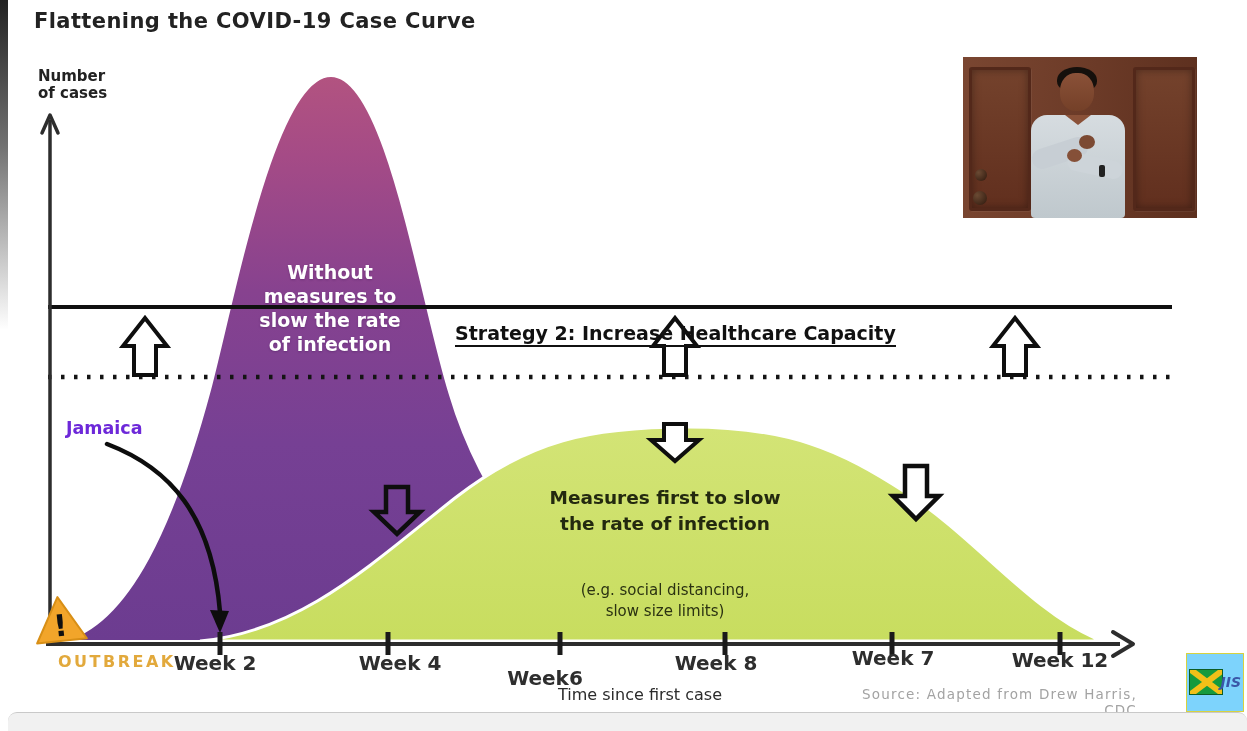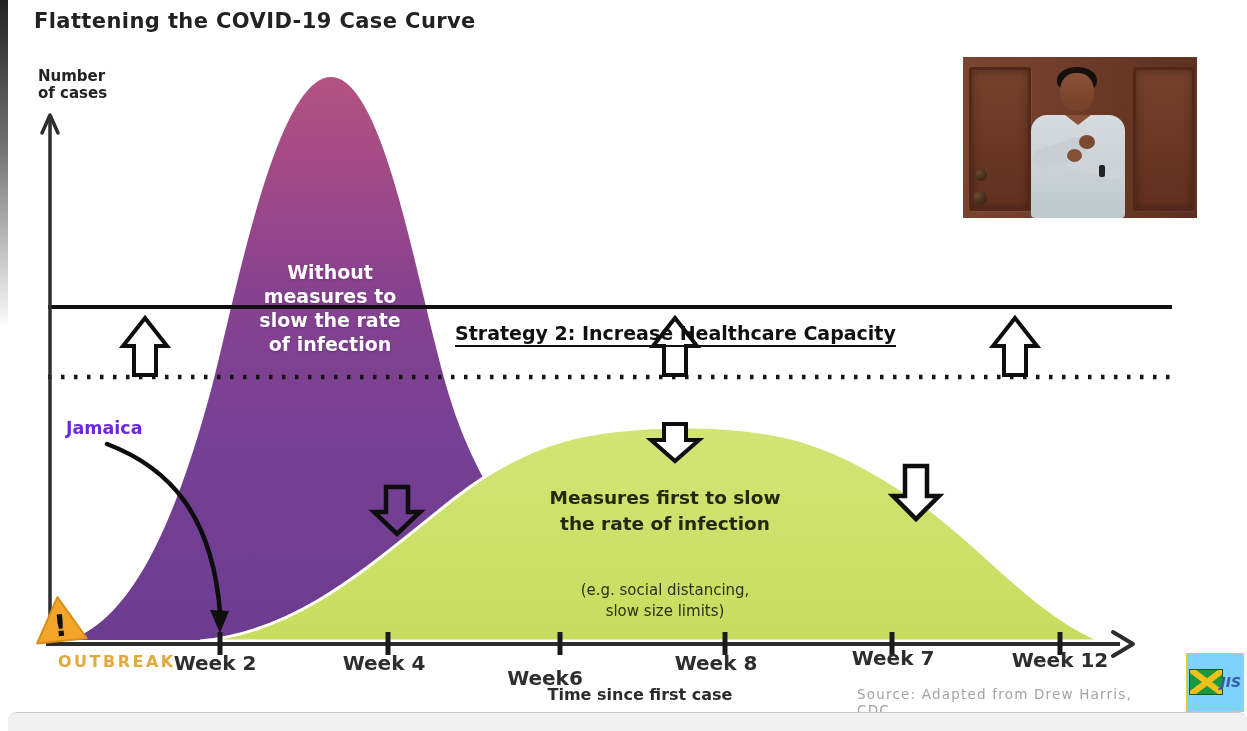--- a/index.html
+++ b/index.html
@@ -17,22 +17,22 @@
   .s1{left:467px;top:391px;}
   .purple-label{left:235px;top:260px;width:190px;text-align:center;color:#fff;
                 font-size:19px;font-weight:bold;line-height:24px;text-shadow:0 1px 2px rgba(60,20,80,.35);}
   .green-label{left:515px;top:485px;width:300px;text-align:center;color:#23290f;
                font-size:18.5px;font-weight:bold;line-height:26px;}
   .green-sub{left:535px;top:540px;width:260px;text-align:center;color:#2b3212;
              font-size:15px;font-weight:normal;line-height:21px;margin-top:40px;}
   .jamaica{left:66px;top:418px;font-size:17.5px;font-weight:bold;color:#6d28d9;}
   .outbreak{left:58px;top:652px;font-size:16px;font-weight:bold;letter-spacing:2.5px;color:#e2a93c;}
   .week{top:651px;width:120px;text-align:center;font-size:20px;font-weight:600;color:#2e2e2e;white-space:nowrap;}
-  .xlabel{left:520px;top:685px;width:240px;text-align:center;font-size:16px;font-weight:bold;color:#2b2b2b;}
-  .source{left:857px;top:686px;width:280px;text-align:left;font-size:13.5px;
+  .xlabel{left:520px;top:685px;width:240px;text-align:center;font-size:16px;font-weight:normal;color:#2b2b2b;}
+  .source{left:857px;top:686px;width:280px;text-align:right;font-size:13.5px;
           letter-spacing:1.2px;color:#a3a3a3;}
   
   .inset{left:963px;top:57px;width:234px;height:161px;overflow:hidden;
          background:linear-gradient(95deg,#7a4631 0%,#6b3a27 55%,#5c2f1e 100%);}
   .panel{position:absolute;top:10px;height:138px;width:56px;border:3px solid #53281a;border-radius:3px;
          background:linear-gradient(180deg,#74422c,#612f1e);
          box-shadow:inset 0 0 8px rgba(0,0,0,.35),1px 1px 0 rgba(255,255,255,.06);}
   .knob{position:absolute;border-radius:50%;background:radial-gradient(circle at 30% 30%,#6b4a33,#2e180d);}
   .person{position:absolute;left:60px;top:8px;width:110px;height:153px;}
   .person>div{position:absolute;}
@@ -142,21 +142,21 @@
   </div>
   <div class="abs green-sub">
     <div>(e.g. social distancing,</div>
     <div>slow size limits)</div>
   </div>
 
   <div class="abs jamaica">Jamaica</div>
   <div class="abs outbreak">OUTBREAK</div>
 
   <div class="abs week" style="left:155px;">Week 2</div>
-  <div class="abs week" style="left:324px;">Week 4</div>
+  <div class="abs week" style="left:340px;">Week 4</div>
   <div class="abs week" style="left:485px;top:648px;margin-top:18px;">Week6</div>
   <div class="abs week" style="left:656px;">Week 8</div>
   <div class="abs week" style="left:833px;top:646px;">Week 7</div>
   <div class="abs week" style="left:1000px;top:648px;">Week 12</div>
 
   <div class="abs xlabel">Time since first case</div>
   <div class="abs source">Source: Adapted from Drew Harris, CDC</div>
 
   <div class="abs inset">
     <div class="panel" style="left:6px;"></div>

